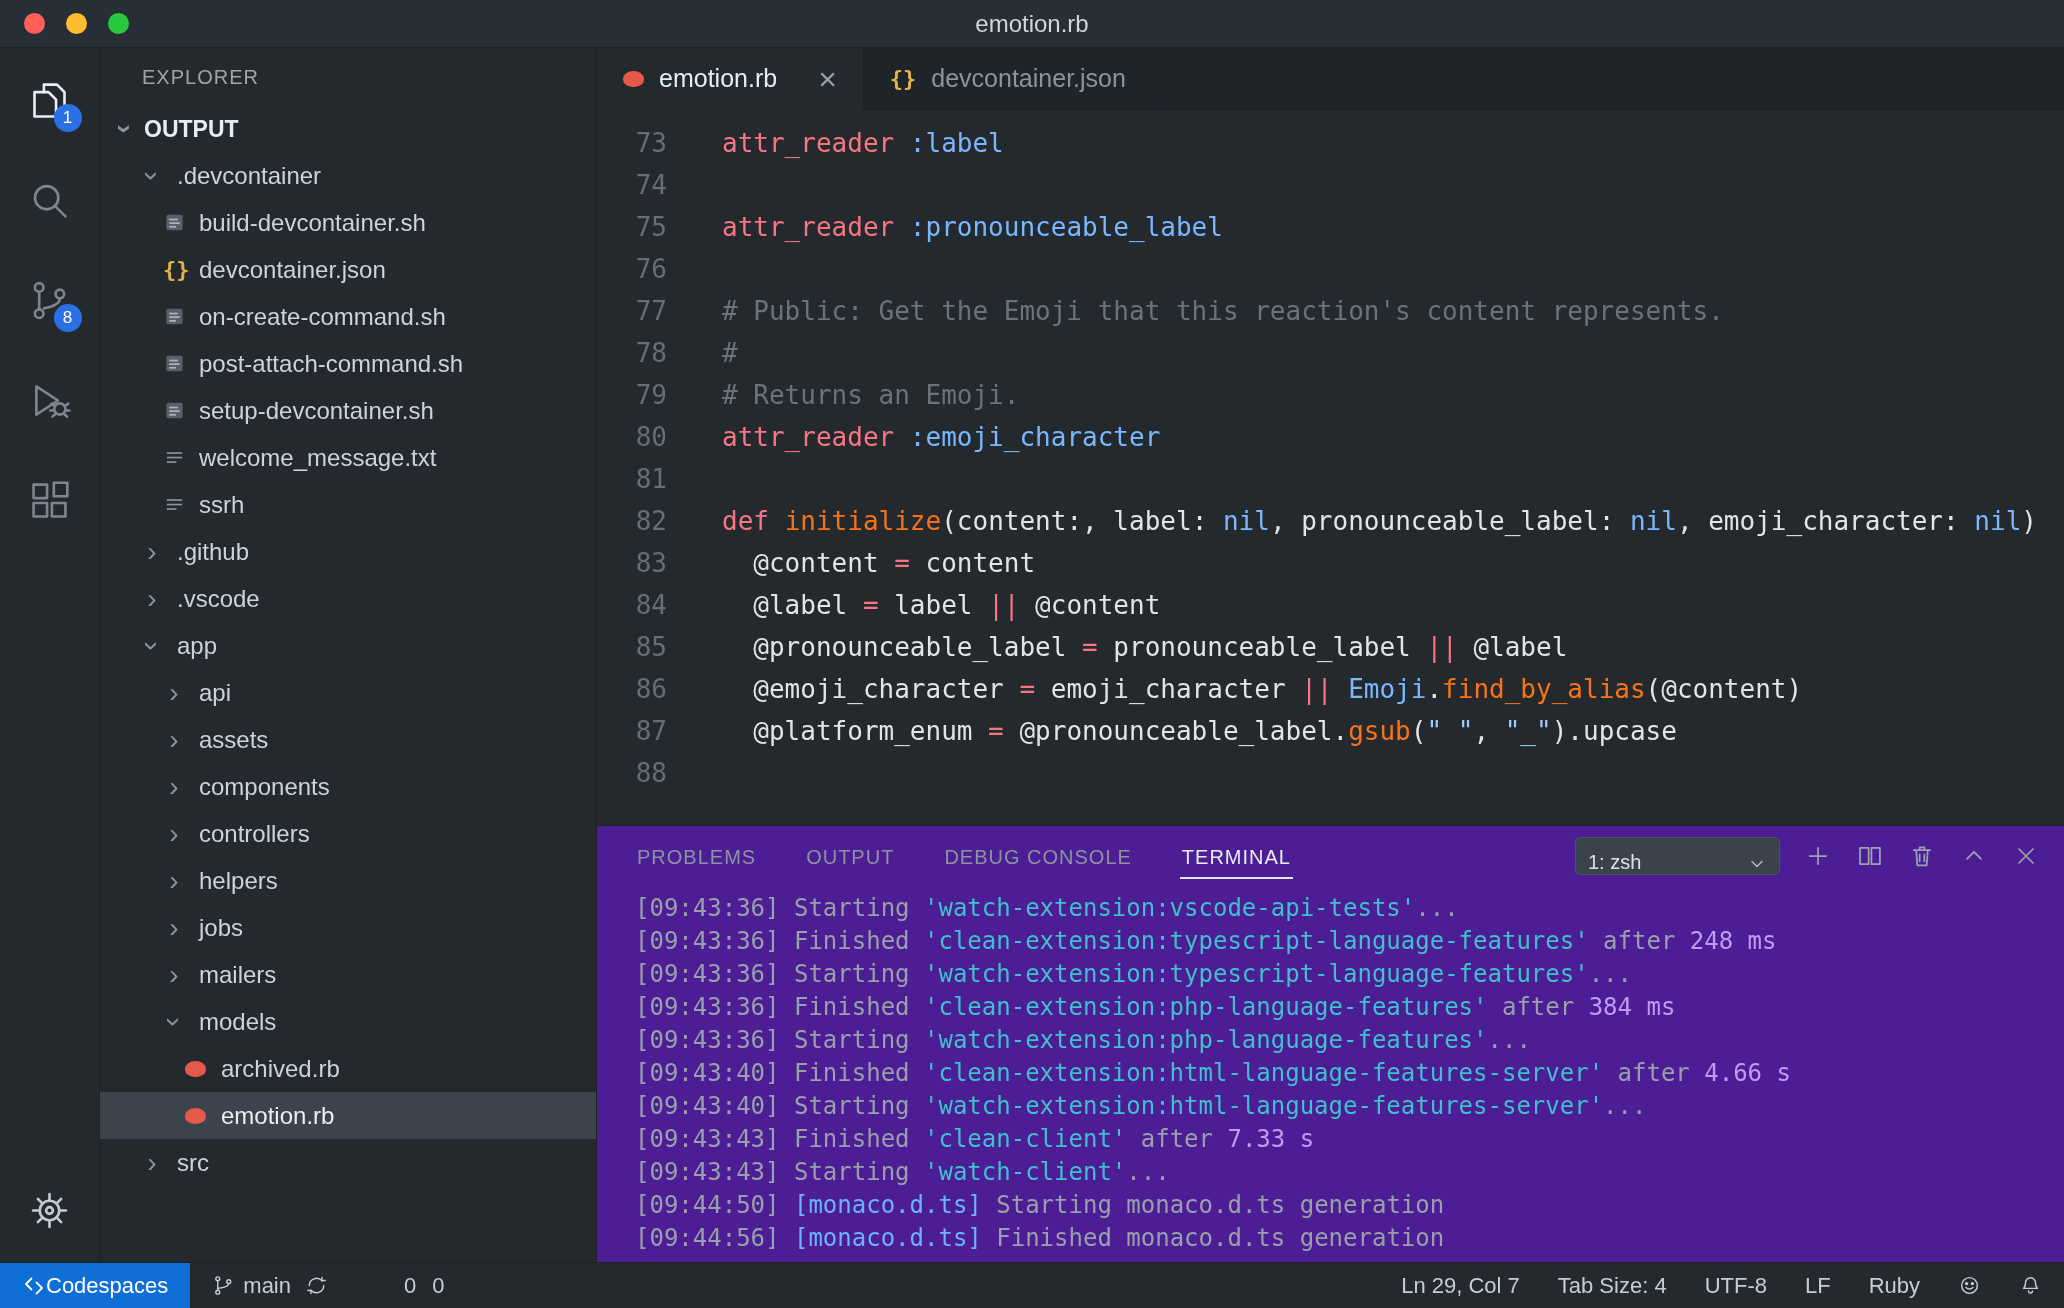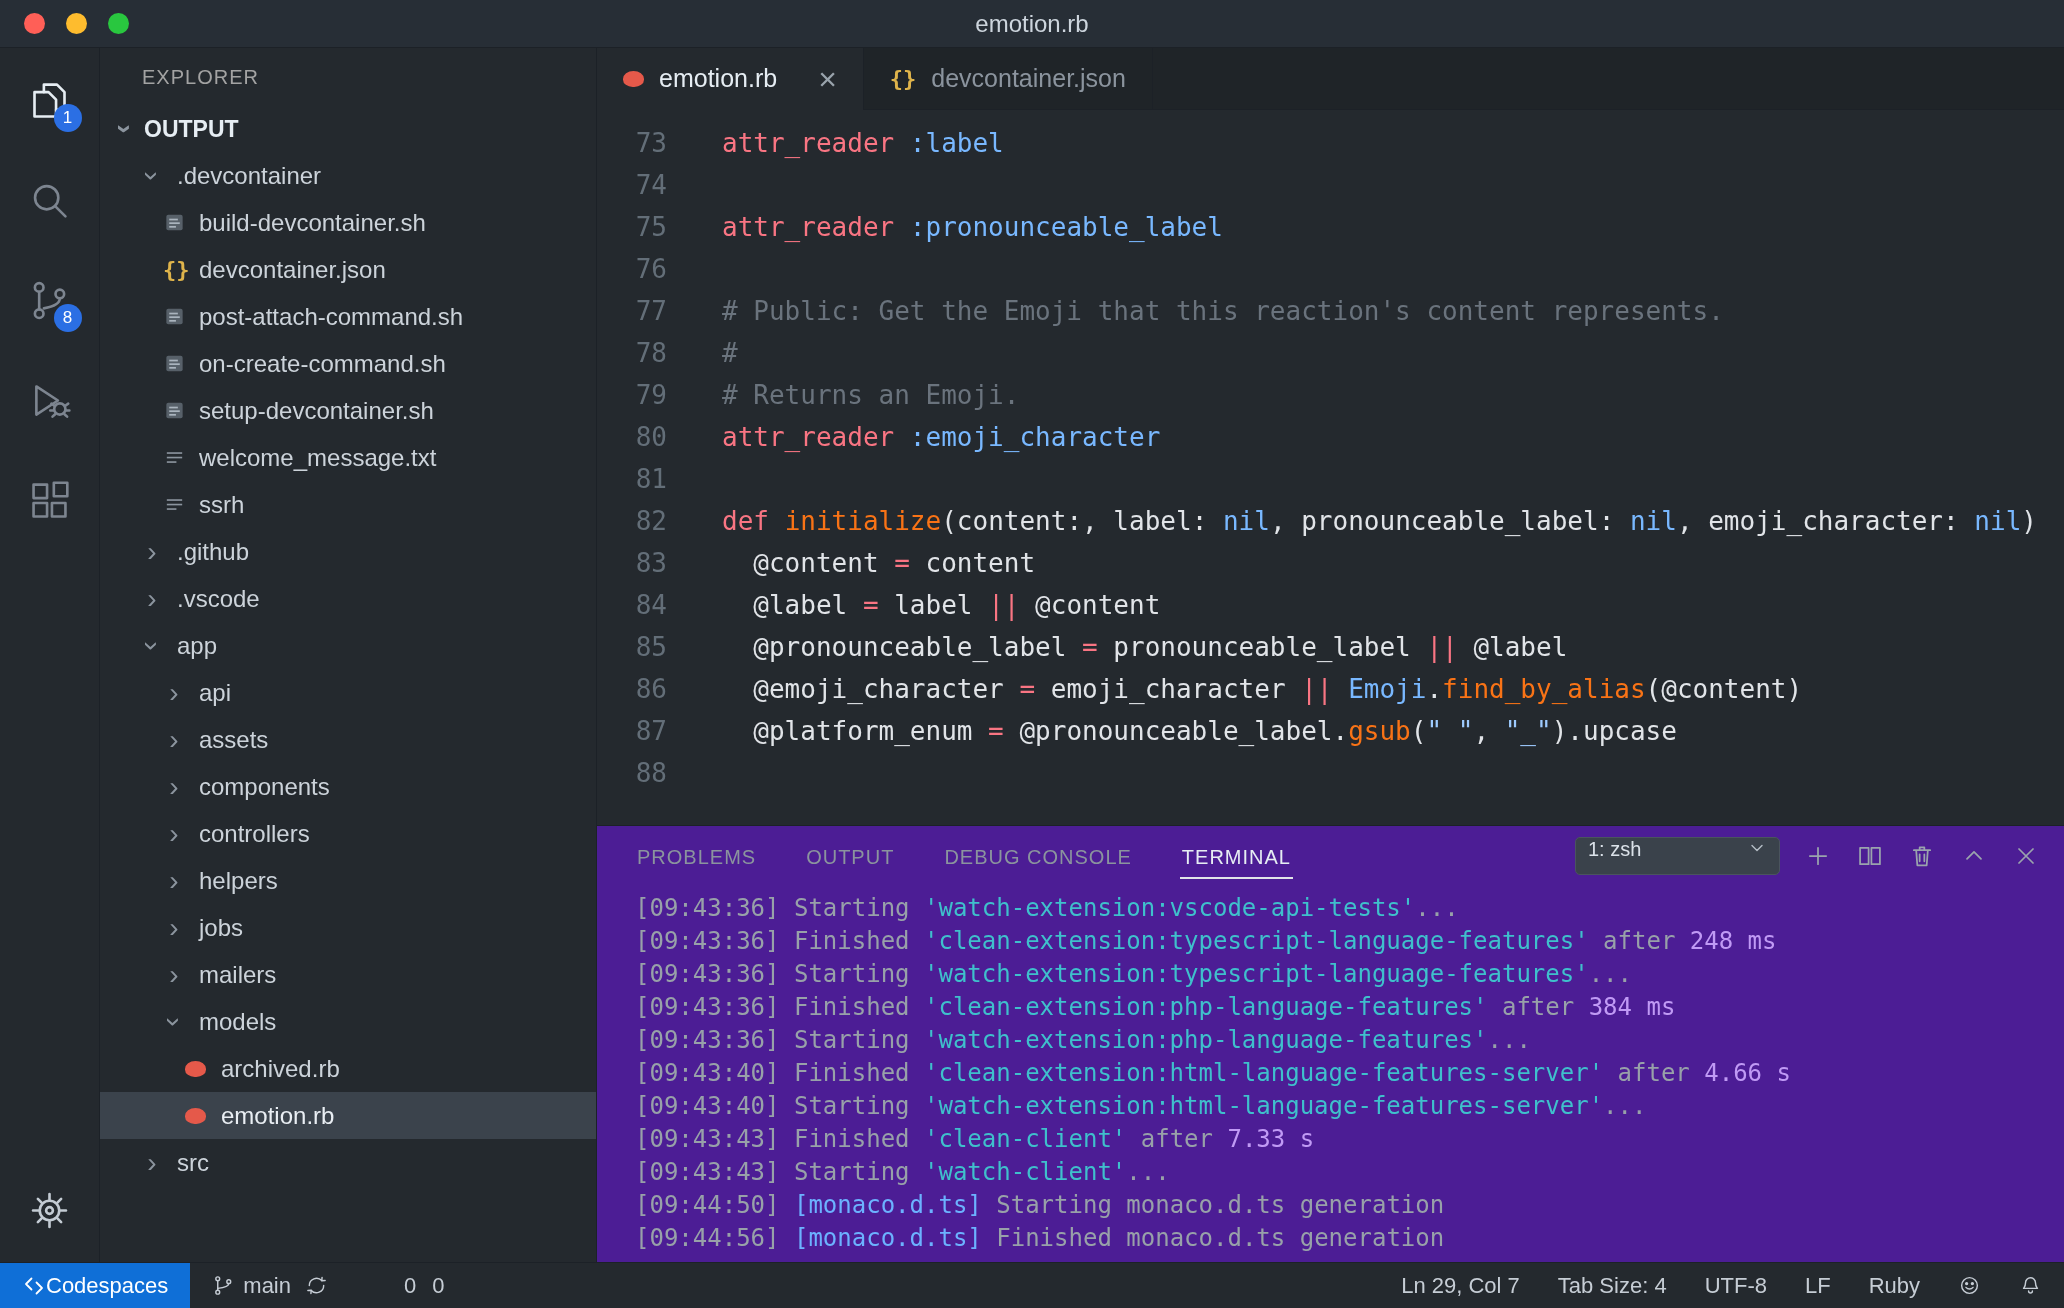--- a/index.html
+++ b/index.html
@@ -53,21 +53,21 @@
   .line-text{padding-left:55px}
   .tk-r{color:#f97583}.tk-b{color:#79b8ff}.tk-p{color:#f97316}.tk-c{color:#6a737d}.tk-s{color:#9ecbff}.tk-f{color:#e1e4e8}
 
   
   .panel{height:437px;background:#4c1d95;border-top:1px solid #1c2127;display:flex;flex-direction:column;flex-shrink:0}
   .panel-header{height:60px;display:flex;align-items:center;padding:0 24px 0 38px;flex-shrink:0}
   .panel-tabs{display:flex;gap:46px}
   .ptab{font-size:20px;letter-spacing:1px;color:#8b949e;padding:12px 2px 8px}
   .ptab.active{color:#e6edf3;border-bottom:2px solid #e1e4e8}
   .panel-controls{margin-left:auto;display:flex;align-items:center;gap:24px}
-  .shell-select{width:205px;height:38px;background:#3a424b;border:1px solid #4a545e;border-radius:5px;display:flex;align-items:flex-start;padding:0 12px;font-size:20px;color:#dbe2e9}
+  .shell-select{width:205px;height:38px;background:#3a424b;border:1px solid #4a545e;border-radius:5px;display:flex;align-items:flex-end;padding:0 12px;font-size:20px;color:#dbe2e9}
   .shell-select svg{margin-left:auto;width:20px;height:20px;stroke:#b3bcc4;fill:none;stroke-width:1.7;stroke-linecap:round;stroke-linejoin:round}
   .pc-icon{width:28px;height:28px;display:flex;align-items:center;justify-content:center}
   .pc-icon svg{width:28px;height:28px;stroke:#9aa4ad;fill:none;stroke-width:1.5;stroke-linecap:round;stroke-linejoin:round}
   .terminal{flex:1;padding:6px 0 0 38px;font-family:"DejaVu Sans Mono",monospace;font-size:24px;line-height:33px;overflow:hidden;white-space:pre}
   .tm-g{color:#98a1a9}.tm-c{color:#3fc0cc}.tm-p{color:#c09af5}.tm-b{color:#6cb2ff}
 
   
   .statusbar{height:46px;background:#24292e;border-top:1px solid #1c2127;display:flex;align-items:center;font-size:22px;color:#c6cdd5;flex-shrink:0}
   .sb-codespaces{height:100%;background:#0f6fd7;color:#fff;display:flex;align-items:center;padding:0 22px}
   .sb-codespaces svg{width:24px;height:24px;stroke:#fff;fill:none;stroke-width:1.8;stroke-linecap:round;stroke-linejoin:round}
@@ -177,32 +177,32 @@
           </div>
           <div class="tree-row" style="padding-left: 63px;">
             <span class="slot">
               <svg viewBox="0 0 24 24" width="23" height="23">
                 <rect x="3.5" y="4" width="17" height="16" rx="2" fill="#576069"></rect>
                 <rect x="6.5" y="8" width="9" height="1.8" fill="#aab4be"></rect>
                 <rect x="6.5" y="11.8" width="11" height="1.8" fill="#aab4be"></rect>
                 <rect x="6.5" y="15.6" width="7" height="1.8" fill="#aab4be"></rect>
               </svg>
             </span>
-            <span class="tree-label">post-attach-command.sh</span>
+            <span class="tree-label">on-create-command.sh</span>
           </div>
           <div class="tree-row" style="padding-left: 63px;">
             <span class="slot">
               <svg viewBox="0 0 24 24" width="23" height="23">
                 <rect x="3.5" y="4" width="17" height="16" rx="2" fill="#576069"></rect>
                 <rect x="6.5" y="8" width="9" height="1.8" fill="#aab4be"></rect>
                 <rect x="6.5" y="11.8" width="11" height="1.8" fill="#aab4be"></rect>
                 <rect x="6.5" y="15.6" width="7" height="1.8" fill="#aab4be"></rect>
               </svg>
             </span>
-            <span class="tree-label">on-create-command.sh</span>
+            <span class="tree-label">post-attach-command.sh</span>
           </div>
           <div class="tree-row" style="padding-left: 63px;">
             <span class="slot">
               <svg viewBox="0 0 24 24" width="23" height="23">
                 <rect x="3.5" y="4" width="17" height="16" rx="2" fill="#576069"></rect>
                 <rect x="6.5" y="8" width="9" height="1.8" fill="#aab4be"></rect>
                 <rect x="6.5" y="11.8" width="11" height="1.8" fill="#aab4be"></rect>
                 <rect x="6.5" y="15.6" width="7" height="1.8" fill="#aab4be"></rect>
               </svg>
             </span>

